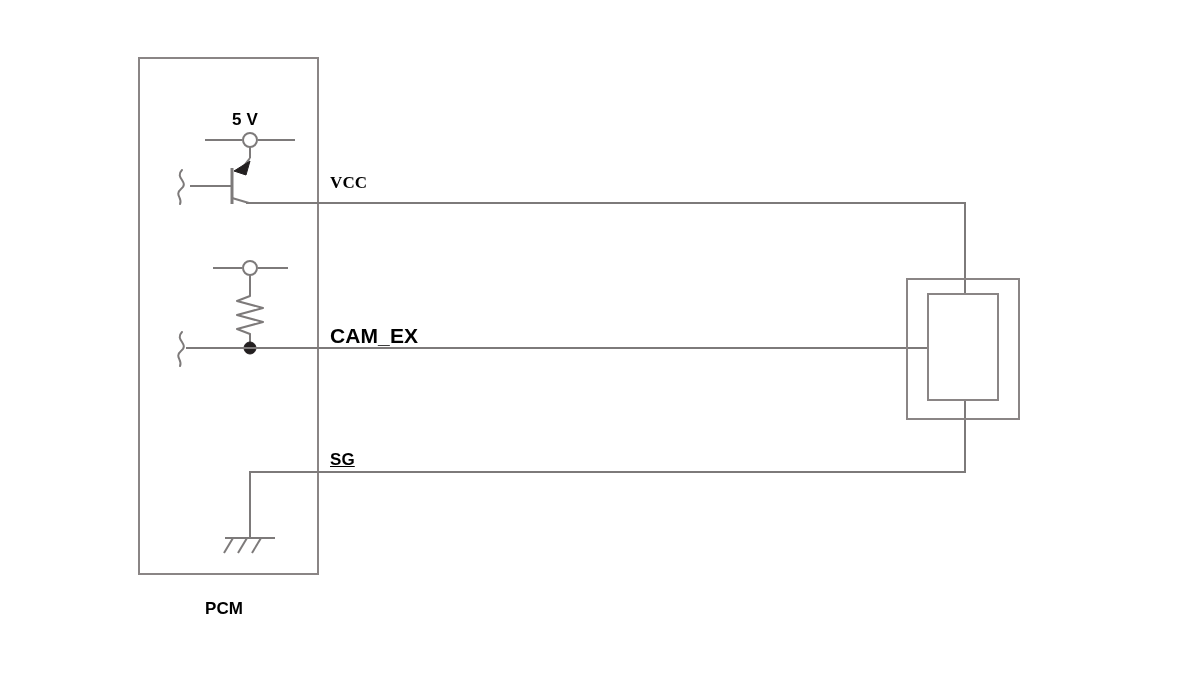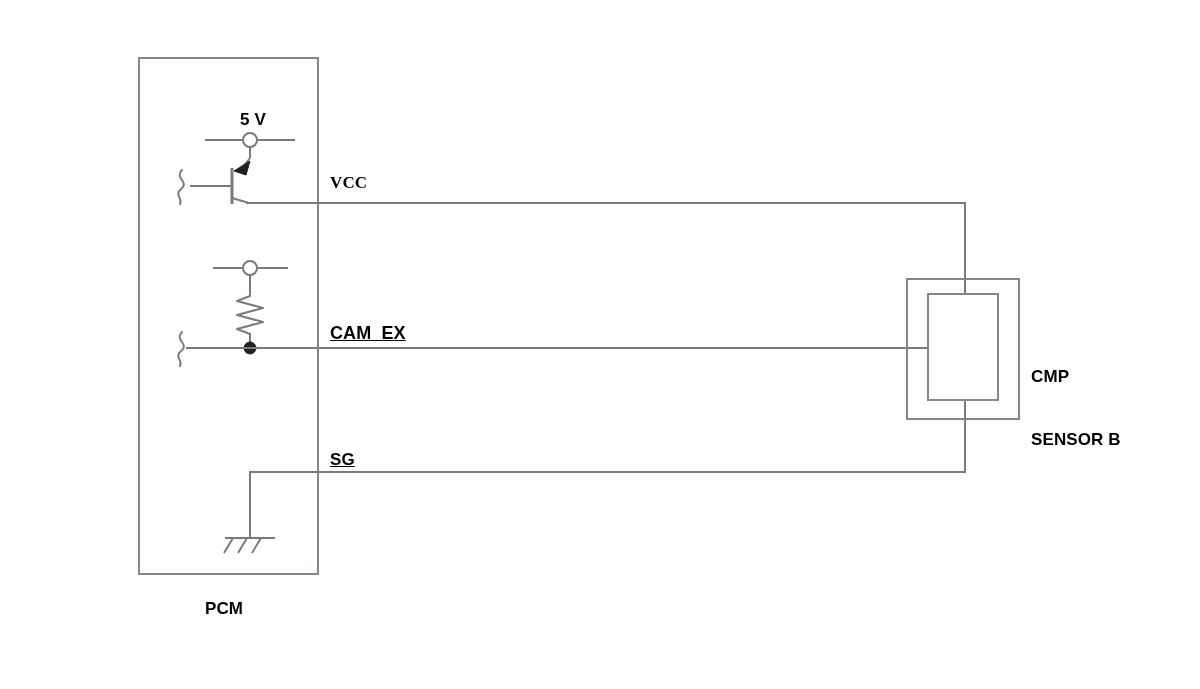--- a/index.html
+++ b/index.html
@@ -27,23 +27,23 @@
   }
   .lbl {
     position: absolute;
     font-family: "Liberation Sans", sans-serif;
     font-weight: bold;
     color: #000000;
     white-space: pre;
     line-height: 1.22;
     letter-spacing: 0.1px;
   }
-  .lbl-5v      { left: 232px; top: 110px;  font-size: 17px; margin-left: 8px; }
+  .lbl-5v      { left: 232px; top: 110px;  font-size: 17px; }
   .lbl-vcc     { left: 330px; top: 173px;  font-size: 17px; font-family: Liberation Serif, serif; }
-  .lbl-camex   { left: 330px; top: 323px;  font-size: 18px; text-decoration: underline; }
+  .lbl-camex   { left: 330px; top: 323px;  font-size: 21px; }
   .lbl-sg      { left: 330px; top: 450px;  font-size: 17px; text-decoration: underline; }
   .lbl-pcm     { left: 205px; top: 583px;  font-size: 17px; margin-top: 16px; }
   .lbl-sensor  { left: 1031px; top: 326px; font-size: 17px; }
 </style>
 </head>
 <body>
 
 <div id="canvas">
 
   <svg id="schematic" viewBox="0 0 1200 689" xmlns="http://www.w3.org/2000/svg">
@@ -97,18 +97,14 @@
   <div class="lbl lbl-5v">5 V</div>
 
   <div class="lbl lbl-vcc">VCC</div>
 
   <div class="lbl lbl-camex">CAM_EX</div>
 
   <div class="lbl lbl-sg">SG</div>
 
   <div class="lbl lbl-pcm">PCM</div>
 
-  <div class="lbl lbl-sensor">
-    <div>CMP</div>
-    <div>SENSOR B</div>
-  </div>
 
 </div>
 
 </body></html>

